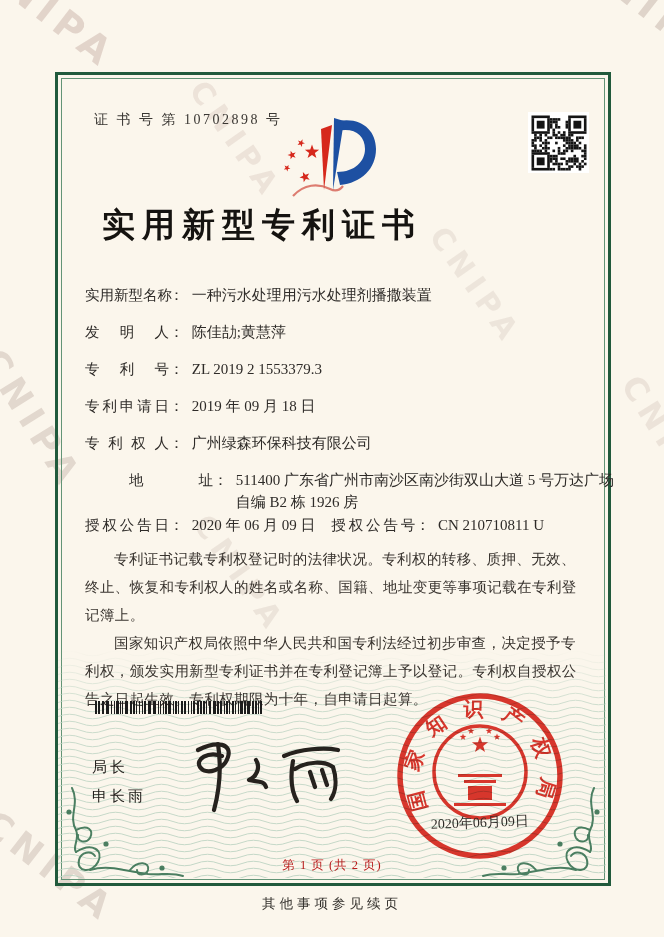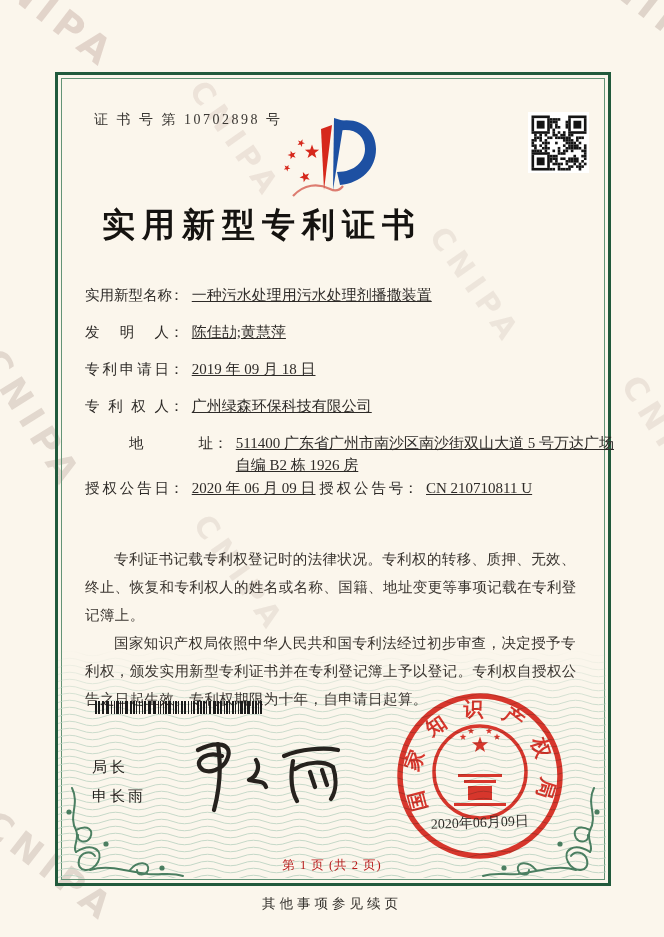--- a/index.html
+++ b/index.html
@@ -33,23 +33,23 @@
     position:absolute;left:0;top:203px;width:524px;text-align:center;
     font-size:33px;font-weight:bold;letter-spacing:7px;color:#151310;
   }
   .fields{position:absolute;left:85px;top:284px;width:505px;font-size:15px;line-height:22px;}
   .frow{margin-bottom:15px;white-space:nowrap;}
   .flabel{
     display:inline-block;width:84px;font-size:14.5px;
     text-align:justify;text-align-last:justify;vertical-align:top;
   }
   .colon{display:inline-block;vertical-align:top;}
-  .fvalue{display:inline-block;margin-left:4px;vertical-align:top;white-space:normal;max-width:396px;text-decoration:underline;}
+  .fvalue{display:inline-block;margin-left:4px;vertical-align:top;white-space:normal;max-width:396px;}
   .frow.addr{margin-bottom:1px;margin-left:44px;}
-  .grant2{margin-left:0;}
+  .grant2{margin-left:12px;}
   .paras{
     position:absolute;left:85px;top:545px;width:500px;
     font-size:14.5px;line-height:28px;color:#38332e;letter-spacing:.4px;
   }
   .paras p{margin:0;text-indent:2em;}
   .barcode-wrap{position:absolute;left:95px;top:701px;}
   .bottom-band{position:absolute;left:58px;top:650px;pointer-events:none;}
   .flourish{position:absolute;pointer-events:none;}
   .fl-left{left:60px;top:786px;}
   .fl-right{left:481px;top:786px;transform:scaleX(-1);}
@@ -316,20 +316,24 @@
   <div class="fields">
     <div class="frow">
       <span class="flabel">实用新型名称</span><span class="colon">：</span>
       <span class="fvalue">一种污水处理用污水处理剂播撒装置</span>
     </div>
     <div class="frow">
       <span class="flabel">发明人</span><span class="colon">：</span>
       <span class="fvalue">陈佳劼;黄慧萍</span>
     </div>
     <div class="frow">
+      <span class="flabel">专利号</span><span class="colon">：</span>
+      <span class="fvalue">ZL 2019 2 1553379.3</span>
+    </div>
+    <div class="frow">
       <span class="flabel">专利申请日</span><span class="colon">：</span>
       <span class="fvalue">2019 年 09 月 18 日</span>
     </div>
     <div class="frow">
       <span class="flabel">专利权人</span><span class="colon">：</span>
       <span class="fvalue">广州绿森环保科技有限公司</span>
     </div>
     <div class="frow addr">
       <span class="flabel">地址</span><span class="colon">：</span>
       <span class="fvalue"><span>511400 广东省广州市南沙区南沙街双山大道 5 号万达广场</span><br><span>自编 B2 栋 1926 房</span></span>

